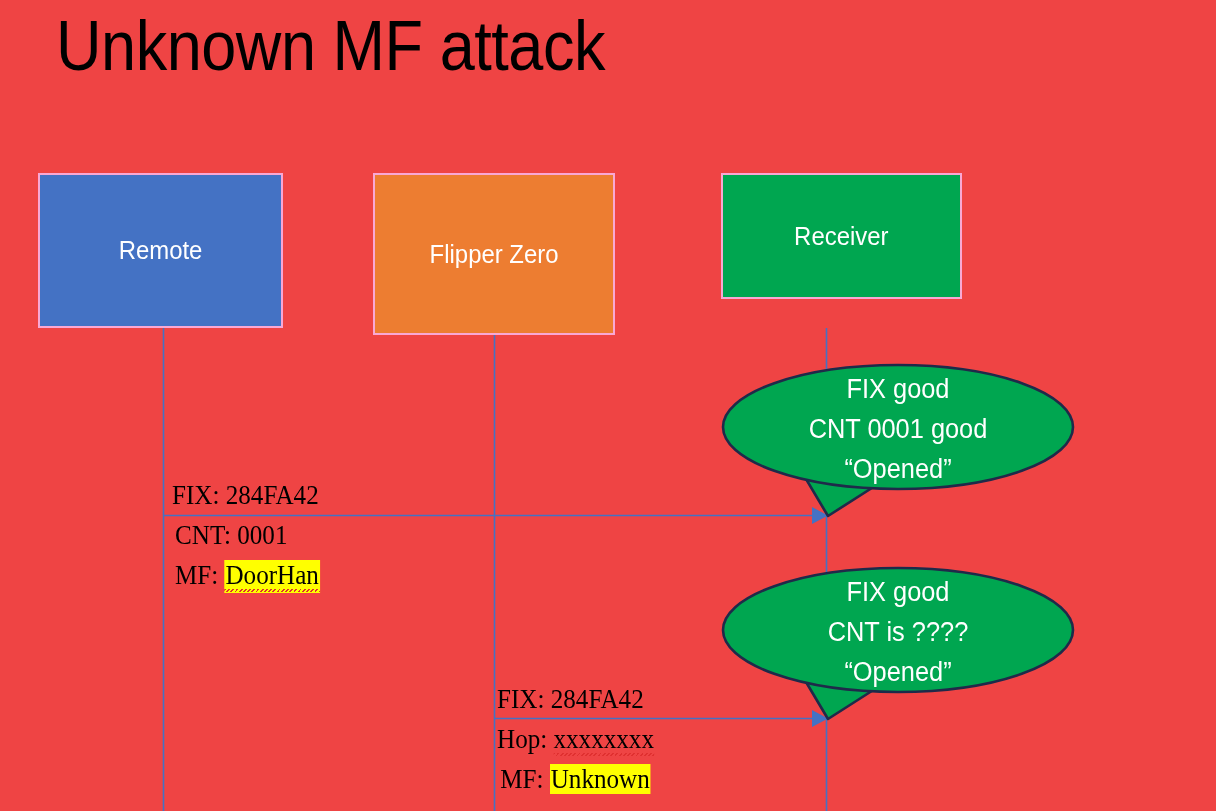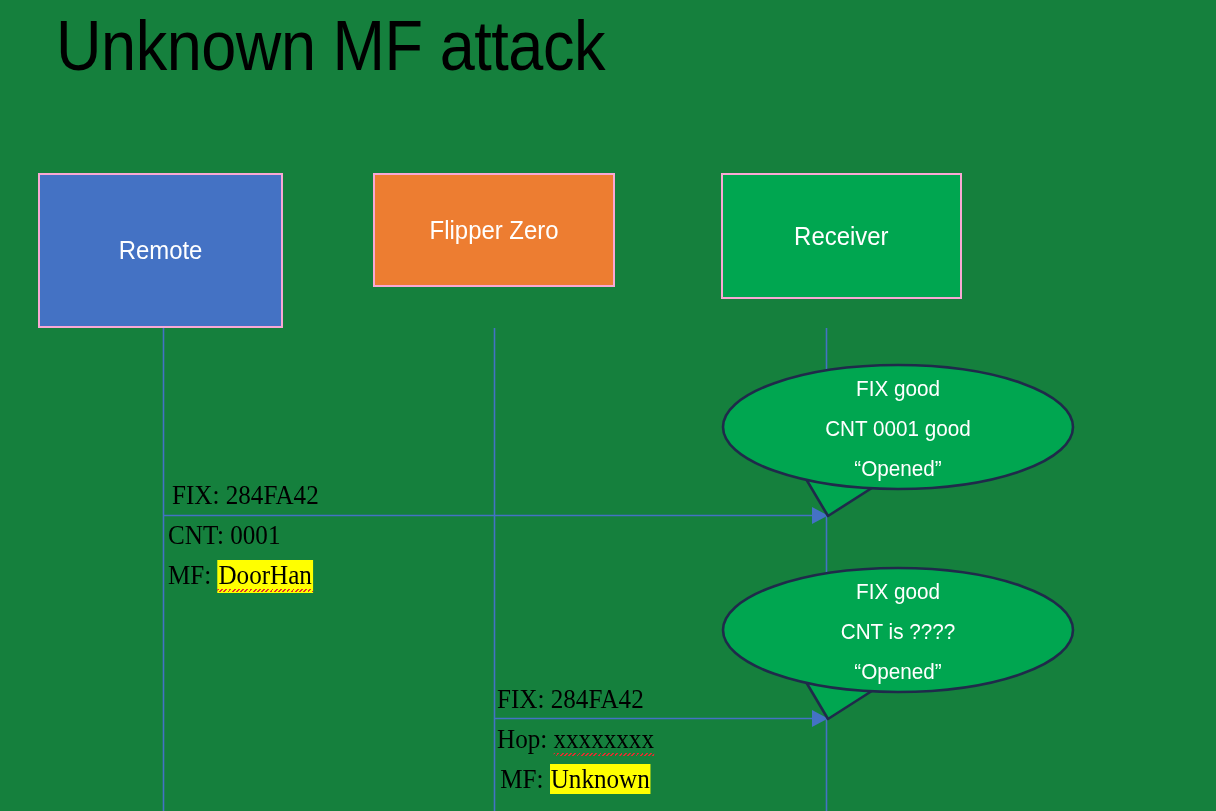--- a/index.html
+++ b/index.html
@@ -7,21 +7,21 @@
     padding: 0;
     background: #ffffff;
   }
   body {
     font-family: "Liberation Sans", sans-serif;
   }
   #slide {
     position: relative;
     width: 1216px;
     height: 811px;
-    background: #15803d;
+    background: #ef4444;
     overflow: hidden;
   }
   #slide-svg {
     position: absolute;
     left: 0;
     top: 0;
     width: 1216px;
     height: 811px;
   }
 
@@ -51,21 +51,21 @@
   }
   .actor-label {
     color: #ffffff;
     font-size: 26px;
     font-weight: 400;
     font-family: "Liberation Sans", sans-serif;
     transform: scaleX(0.92);
     white-space: nowrap;
   }
   #actor-remote  { left: 38px;  top: 173px; width: 245px; height: 155px; }
-  #actor-flipper { left: 373px; top: 173px; width: 242px; height: 114px; }
+  #actor-flipper { left: 373px; top: 173px; width: 242px; height: 162px; }
   #actor-receiver{ left: 707px; top: 173px; width: 241px; height: 126px; margin-left: 14px; }
 
   
   .msg-block {
     position: absolute;
     font-size: 27px;
     color: #000000;
     line-height: 40px;
     font-family: Liberation Serif, serif;
     white-space: nowrap;
@@ -78,30 +78,30 @@
   .squiggle {
     background-image: repeating-linear-gradient(
         135deg, #E03030 0px, #E03030 1.4px, rgba(0,0,0,0) 1.4px, rgba(0,0,0,0) 3.2px);
     background-size: 100% 3px;
     background-repeat: repeat-x;
     background-position: left bottom 1px;
     padding-bottom: 3px;
   }
 
   #msg1-l1 { left: 172px; top: 475px; }
-  #msg1-l2 { left: 168px; top: 515px; }
+  #msg1-l2 { left: 175px; top: 515px; }
   #msg2-l1 { left: 497px; top: 679px; }
   #msg2-l2 { left: 497px; top: 719px; text-align: center; }
 
   
   .bubble-text {
     position: absolute;
     text-align: center;
     color: #ffffff;
-    font-size: 22px;
+    font-size: 27px;
     line-height: 40px;
     font-family: "Liberation Sans", sans-serif;
     white-space: nowrap;
   }
   .bubble-text .line { display: block; transform: scaleX(0.94); }
   #bubble1-text { left: 723px; top: 369px; width: 350px; }
   #bubble2-text { left: 723px; top: 572px; width: 350px; }
 </style>
 </head>
 <body>

